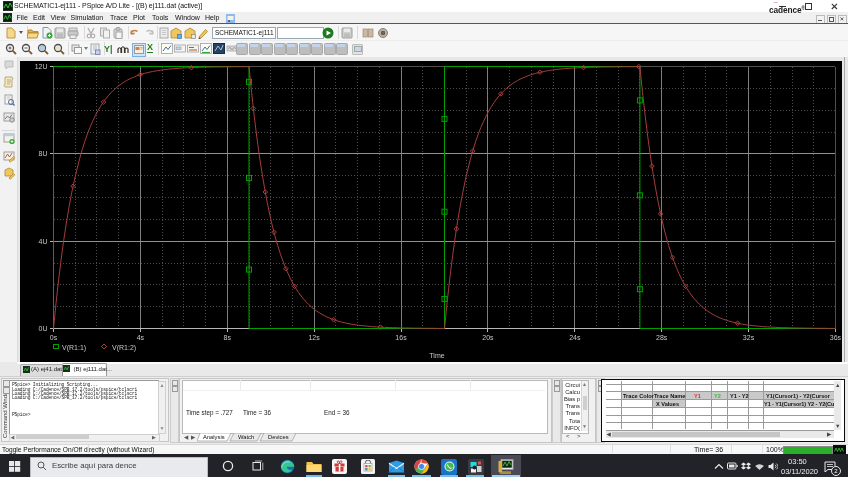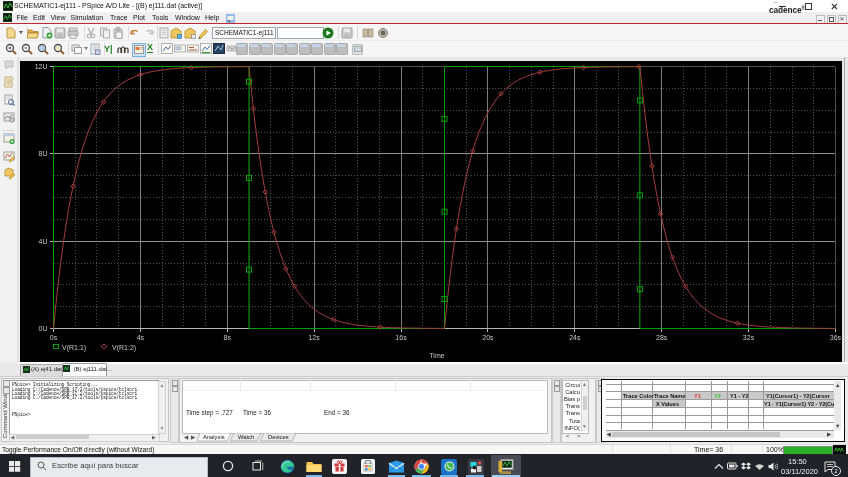--- a/index.html
+++ b/index.html
@@ -524,21 +524,21 @@
       <rect x="0" y="0" width="5.2" height="5" fill="#e8e8e8"></rect>
       <rect x="6" y="0" width="5.2" height="5" fill="#e8e8e8"></rect>
       <rect x="0" y="5.8" width="5.2" height="5" fill="#e8e8e8"></rect>
       <rect x="6" y="5.8" width="5.2" height="5" fill="#e8e8e8"></rect>
     </svg>
 <div class="abs" style="left:30px;top:456.5px;width:176px;height:19px;background:#e8eaed;border:1px solid #b9bcc2;"></div>
 <svg class="abs" style="left:37px;top:461px" width="10" height="10" viewBox="0 0 10 10">
       <circle cx="4" cy="4" r="3" fill="none" stroke="#555" stroke-width="1"></circle>
       <path d="M6.2 6.2 L9 9" stroke="#555" stroke-width="1"></path>
     </svg>
-<div class="abs" style="left:52px;top:461px;font-size:7.8px;color:#3a3a3a;">Escribe aquí para buscar</div>
+<div class="abs" style="left:52px;top:461px;font-size:7.8px;color:#3a3a3a;">Escribe aquí para dence</div>
 <svg class="abs" style="left:222px;top:460px" width="12" height="12" viewBox="0 0 12 12">
       <circle cx="6" cy="6" r="4.6" fill="none" stroke="#eaeaea" stroke-width="1.3"></circle>
     </svg>
 <svg class="abs" style="left:252px;top:460px" width="12" height="12" viewBox="0 0 12 12">
       <rect x="1" y="2.5" width="7.5" height="7.5" fill="none" stroke="#e8e8e8" stroke-width="1"></rect>
       <path d="M10.8 2.5 v7.5 M3 1 h7" stroke="#b5b5b5" stroke-width="1"></path>
     </svg>
 <svg class="abs" style="left:280px;top:459px" width="15" height="15" viewBox="0 0 15 15">
       <circle cx="7.5" cy="7.5" r="6.8" fill="#1d6fa8"></circle>
       <path d="M1 8.5 C1.5 3.5 6 0.8 10 2.2 C13 3.2 14.3 5.8 14.2 7.8 L6.8 7.8 C6.8 10.2 9.8 11.8 12.5 10.6 C10.5 14 5 14.5 2.5 11.5 C1.5 10.5 1 9.5 1 8.5 z" fill="#35c793"></path>
@@ -618,21 +618,21 @@
       <path d="M2.5 0.5 L5 2.2 L2.5 4 L0 2.2 z M7.5 0.5 L10 2.2 L7.5 4 L5 2.2 z M2.5 4 L5 5.8 L2.5 7.5 L0 5.8 z M7.5 4 L10 5.8 L7.5 7.5 L5 5.8 z" fill="#e8e8e8"></path>
     </svg>
 <svg class="abs" style="left:754px;top:461.5px" width="11" height="9" viewBox="0 0 11 9">
       <path d="M1 8 A6.5 6.5 0 0 1 10 8 z" fill="none"></path>
       <path d="M5.5 8 L1.2 4 A6.3 6.3 0 0 1 9.8 4 z" fill="#e8e8e8" opacity="0.9"></path>
     </svg>
 <svg class="abs" style="left:768px;top:461.5px" width="10" height="9" viewBox="0 0 10 9">
       <path d="M0.5 3 h2 l3 -2.5 v8 l-3 -2.5 h-2 z" fill="#e8e8e8"></path>
       <path d="M7 2.8 q2.2 1.7 0 3.4 M8.3 1.6 q3.4 2.9 0 5.8" stroke="#e8e8e8" stroke-width="0.8" fill="none"></path>
     </svg>
-<div class="abs" style="left:788px;top:457px;font-size:7.5px;color:#f0f0f0;">15:50</div>
+<div class="abs" style="left:788px;top:457px;font-size:7.5px;color:#f0f0f0;">03:50</div>
 <div class="abs" style="left:781px;top:466.5px;font-size:7.5px;color:#f0f0f0;">03/11/2020</div>
 <svg class="abs" style="left:824px;top:461px" width="13" height="11" viewBox="0 0 13 11">
       <path d="M1 1 h10 v7.5 h-7 l-3 2.5 z" fill="none" stroke="#e8e8e8" stroke-width="1"></path>
       <path d="M3 3.5 h6 M3 5.5 h6" stroke="#e8e8e8" stroke-width="0.8"></path>
     </svg>
 <div class="abs" style="left:831px;top:466px;width:8px;height:8px;border-radius:50%;background:#222229;border:1px solid #e8e8e8;font-size:6px;color:#fff;text-align:center;line-height:8px;">2</div>
 
 </div>
 
 </body></html>

